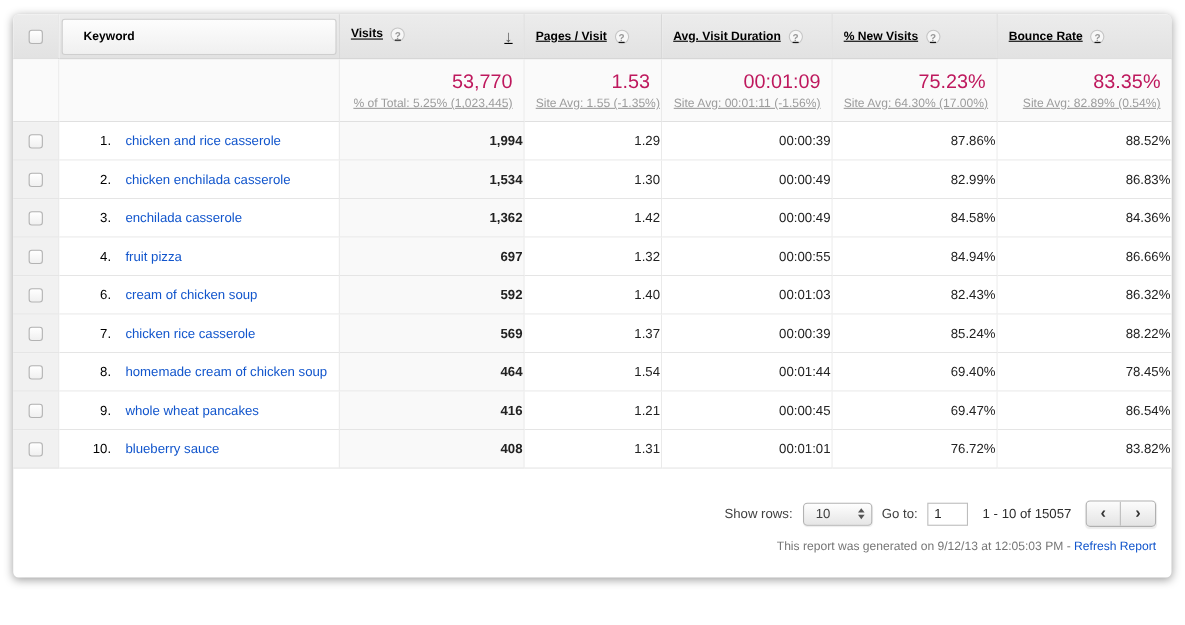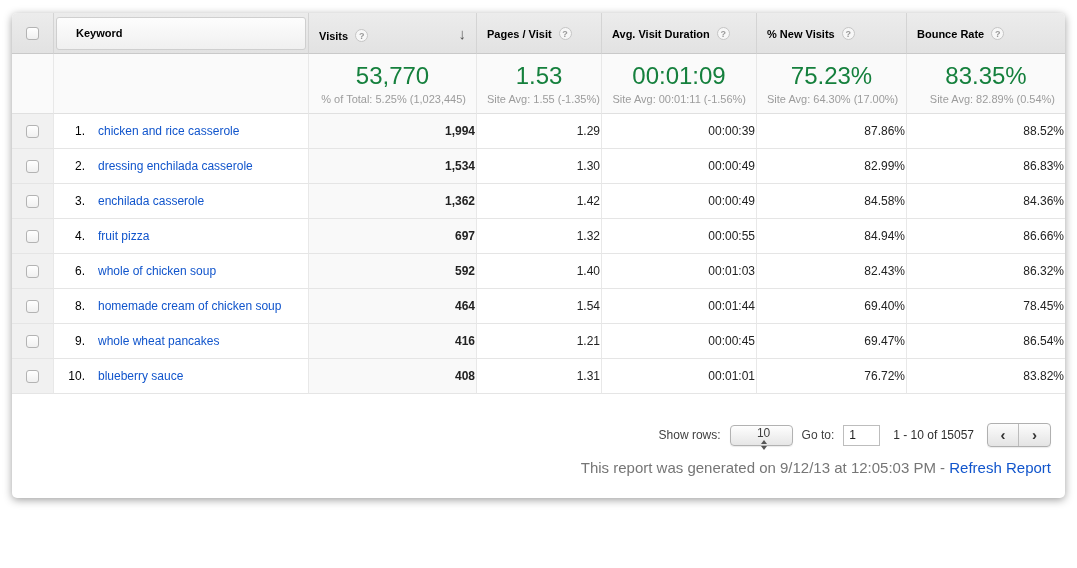--- a/index.html
+++ b/index.html
@@ -49,54 +49,54 @@
     margin: 3px 2px;
     height: 33px;
     display: flex;
     align-items: center;
     padding-left: 19px;
     background: linear-gradient(#fdfdfd, #f0f0f0);
     border: 1px solid #cfcfcf;
     border-radius: 3px;
     cursor: pointer;
   }
-  .metric-header { display: flex; align-items: flex-end; gap: 7px; padding: 0 10px; cursor: pointer; }
+  .metric-header { display: flex; align-items: flex-start; gap: 7px; padding: 0 10px; cursor: pointer; text-decoration: underline; }
   .help-icon {
     display: inline-block; width: 13px; height: 13px; border-radius: 50%;
     background: #f7f7f7; border: 1px solid #c5c5c5;
     color: #999; font-size: 9px; font-weight: bold; line-height: 13px; text-align: center;
     flex: 0 0 auto;
   }
   .sort-icon { margin-left: auto; color: #555; font-size: 15px; font-weight: normal; }
 
   
   tr.summary td {
     background: #fafafa;
     border-bottom: 1px solid #e0e0e0;
     border-right: 1px solid #e8e8e8;
     height: 57px;
     padding: 8px 10px;
     text-align: right;
     vertical-align: middle;
   }
   tr.summary td:last-child { border-right: none; }
-  .big { font-size: 24px; color: #15803d; text-align: center; }
-  .sub { font-size: 11px; color: #9c9c9c; margin-top: 3px; white-space: nowrap; }
+  .big { font-size: 18px; color: #be185d; }
+  .sub { font-size: 11px; color: #9c9c9c; margin-top: 3px; white-space: nowrap; text-decoration: underline; }
 
   
   tbody.data td {
     border-bottom: 1px solid #e5e5e5;
     border-right: 1px solid #e8e8e8;
     height: 35px;
     vertical-align: middle;
     background: #fff;
   }
   tbody.data td:last-child { border-right: none; }
   td.cb-cell { background: #f1f1f1 !important; text-align: center; }
-  td.kw-cell { padding-left: 8px; }
+  td.kw-cell { padding-left: 24px; }
   .rank { display: inline-block; width: 23px; text-align: right; margin-right: 13px; color: #000; }
   a.keyword { color: #1155cc; text-decoration: none; }
   td.num-cell { text-align: right; }
   td.visits-cell { font-weight: bold; background: #f9f9f9 !important; }
 
   .checkbox {
     display: inline-block; width: 13px; height: 13px;
     border: 1px solid #b3b3b3; border-radius: 3px;
     background: linear-gradient(#ffffff, #f0f0f0);
     vertical-align: middle; cursor: pointer;
@@ -107,21 +107,20 @@
     display: flex; justify-content: flex-end; align-items: center;
     gap: 9px; margin: 29px 14px 0; font-size: 12px; color: #3f3f3f;
   }
   .rows-select {
     display: inline-flex; align-items: center; justify-content: space-between;
     width: 63px; height: 21px; padding: 0 6px 0 11px;
     border: 1px solid #b2b2b2; border-radius: 4px;
     background: linear-gradient(#fefefe, #e6e6e6);
     box-shadow: 0 1px 1px rgba(0,0,0,0.08);
     cursor: pointer;
-    flex-direction: column;
   }
   .stepper { display: flex; flex-direction: column; align-items: center; gap: 2px; }
   .tri-up { width: 0; height: 0; border-left: 3px solid transparent; border-right: 3px solid transparent; border-bottom: 4px solid #555; }
   .tri-down { width: 0; height: 0; border-left: 3px solid transparent; border-right: 3px solid transparent; border-top: 4px solid #555; }
   .goto-input {
     width: 37px; height: 21px; border: 1px solid #bdbdbd;
     font-family: "Liberation Sans", sans-serif; font-size: 12px; padding: 0 5px; color: #222;
   }
   .range-text { color: #2e2e2e; margin: 0 4px; }
   .pager {
@@ -130,21 +129,21 @@
     box-shadow: 0 1px 1px rgba(0,0,0,0.08);
   }
   .pager .pg-btn {
     width: 31px; height: 22px; border: none; background: transparent;
     font-family: "Liberation Sans", sans-serif;
     font-size: 15px; font-weight: bold; color: #333; line-height: 20px;
     cursor: pointer; padding: 0;
   }
   .pager .pg-btn:first-child { border-right: 1px solid #bcbcbc; }
 
-  .generated { text-align: right; margin: 12px 14px 0; font-size: 15px; color: #767676; }
+  .generated { text-align: right; margin: 12px 14px 0; font-size: 11px; color: #767676; }
   .generated a { color: #1155cc; text-decoration: none; }
 </style>
 </head>
 <body>
 
 <div class="card">
   <table>
     <colgroup>
       <col class="c-cb">
         <col class="c-kw">
@@ -236,21 +235,21 @@
     <td class="num-cell">00:00:39</td>
     <td class="num-cell">87.86%</td>
     <td class="num-cell">88.52%</td>
   </tr>
 
   <tr>
     <td class="cb-cell">
       <span class="checkbox"></span>
     </td>
     <td class="kw-cell">
-      <span class="rank">2.</span><a class="keyword" href="#">dressing enchilada casserole</a>
+      <span class="rank">2.</span><a class="keyword" href="#">chicken enchilada casserole</a>
     </td>
     <td class="num-cell visits-cell">1,534</td>
     <td class="num-cell">1.30</td>
     <td class="num-cell">00:00:49</td>
     <td class="num-cell">82.99%</td>
     <td class="num-cell">86.83%</td>
   </tr>
 
   <tr>
     <td class="cb-cell">
@@ -279,29 +278,42 @@
     <td class="num-cell">84.94%</td>
     <td class="num-cell">86.66%</td>
   </tr>
 
 
   <tr>
     <td class="cb-cell">
       <span class="checkbox"></span>
     </td>
     <td class="kw-cell">
-      <span class="rank">6.</span><a class="keyword" href="#">whole of chicken soup</a>
+      <span class="rank">6.</span><a class="keyword" href="#">cream of chicken soup</a>
     </td>
     <td class="num-cell visits-cell">592</td>
     <td class="num-cell">1.40</td>
     <td class="num-cell">00:01:03</td>
     <td class="num-cell">82.43%</td>
     <td class="num-cell">86.32%</td>
   </tr>
 
+  <tr>
+    <td class="cb-cell">
+      <span class="checkbox"></span>
+    </td>
+    <td class="kw-cell">
+      <span class="rank">7.</span><a class="keyword" href="#">chicken rice casserole</a>
+    </td>
+    <td class="num-cell visits-cell">569</td>
+    <td class="num-cell">1.37</td>
+    <td class="num-cell">00:00:39</td>
+    <td class="num-cell">85.24%</td>
+    <td class="num-cell">88.22%</td>
+  </tr>
 
   <tr>
     <td class="cb-cell">
       <span class="checkbox"></span>
     </td>
     <td class="kw-cell">
       <span class="rank">8.</span><a class="keyword" href="#">homemade cream of chicken soup</a>
     </td>
     <td class="num-cell visits-cell">464</td>
     <td class="num-cell">1.54</td>

